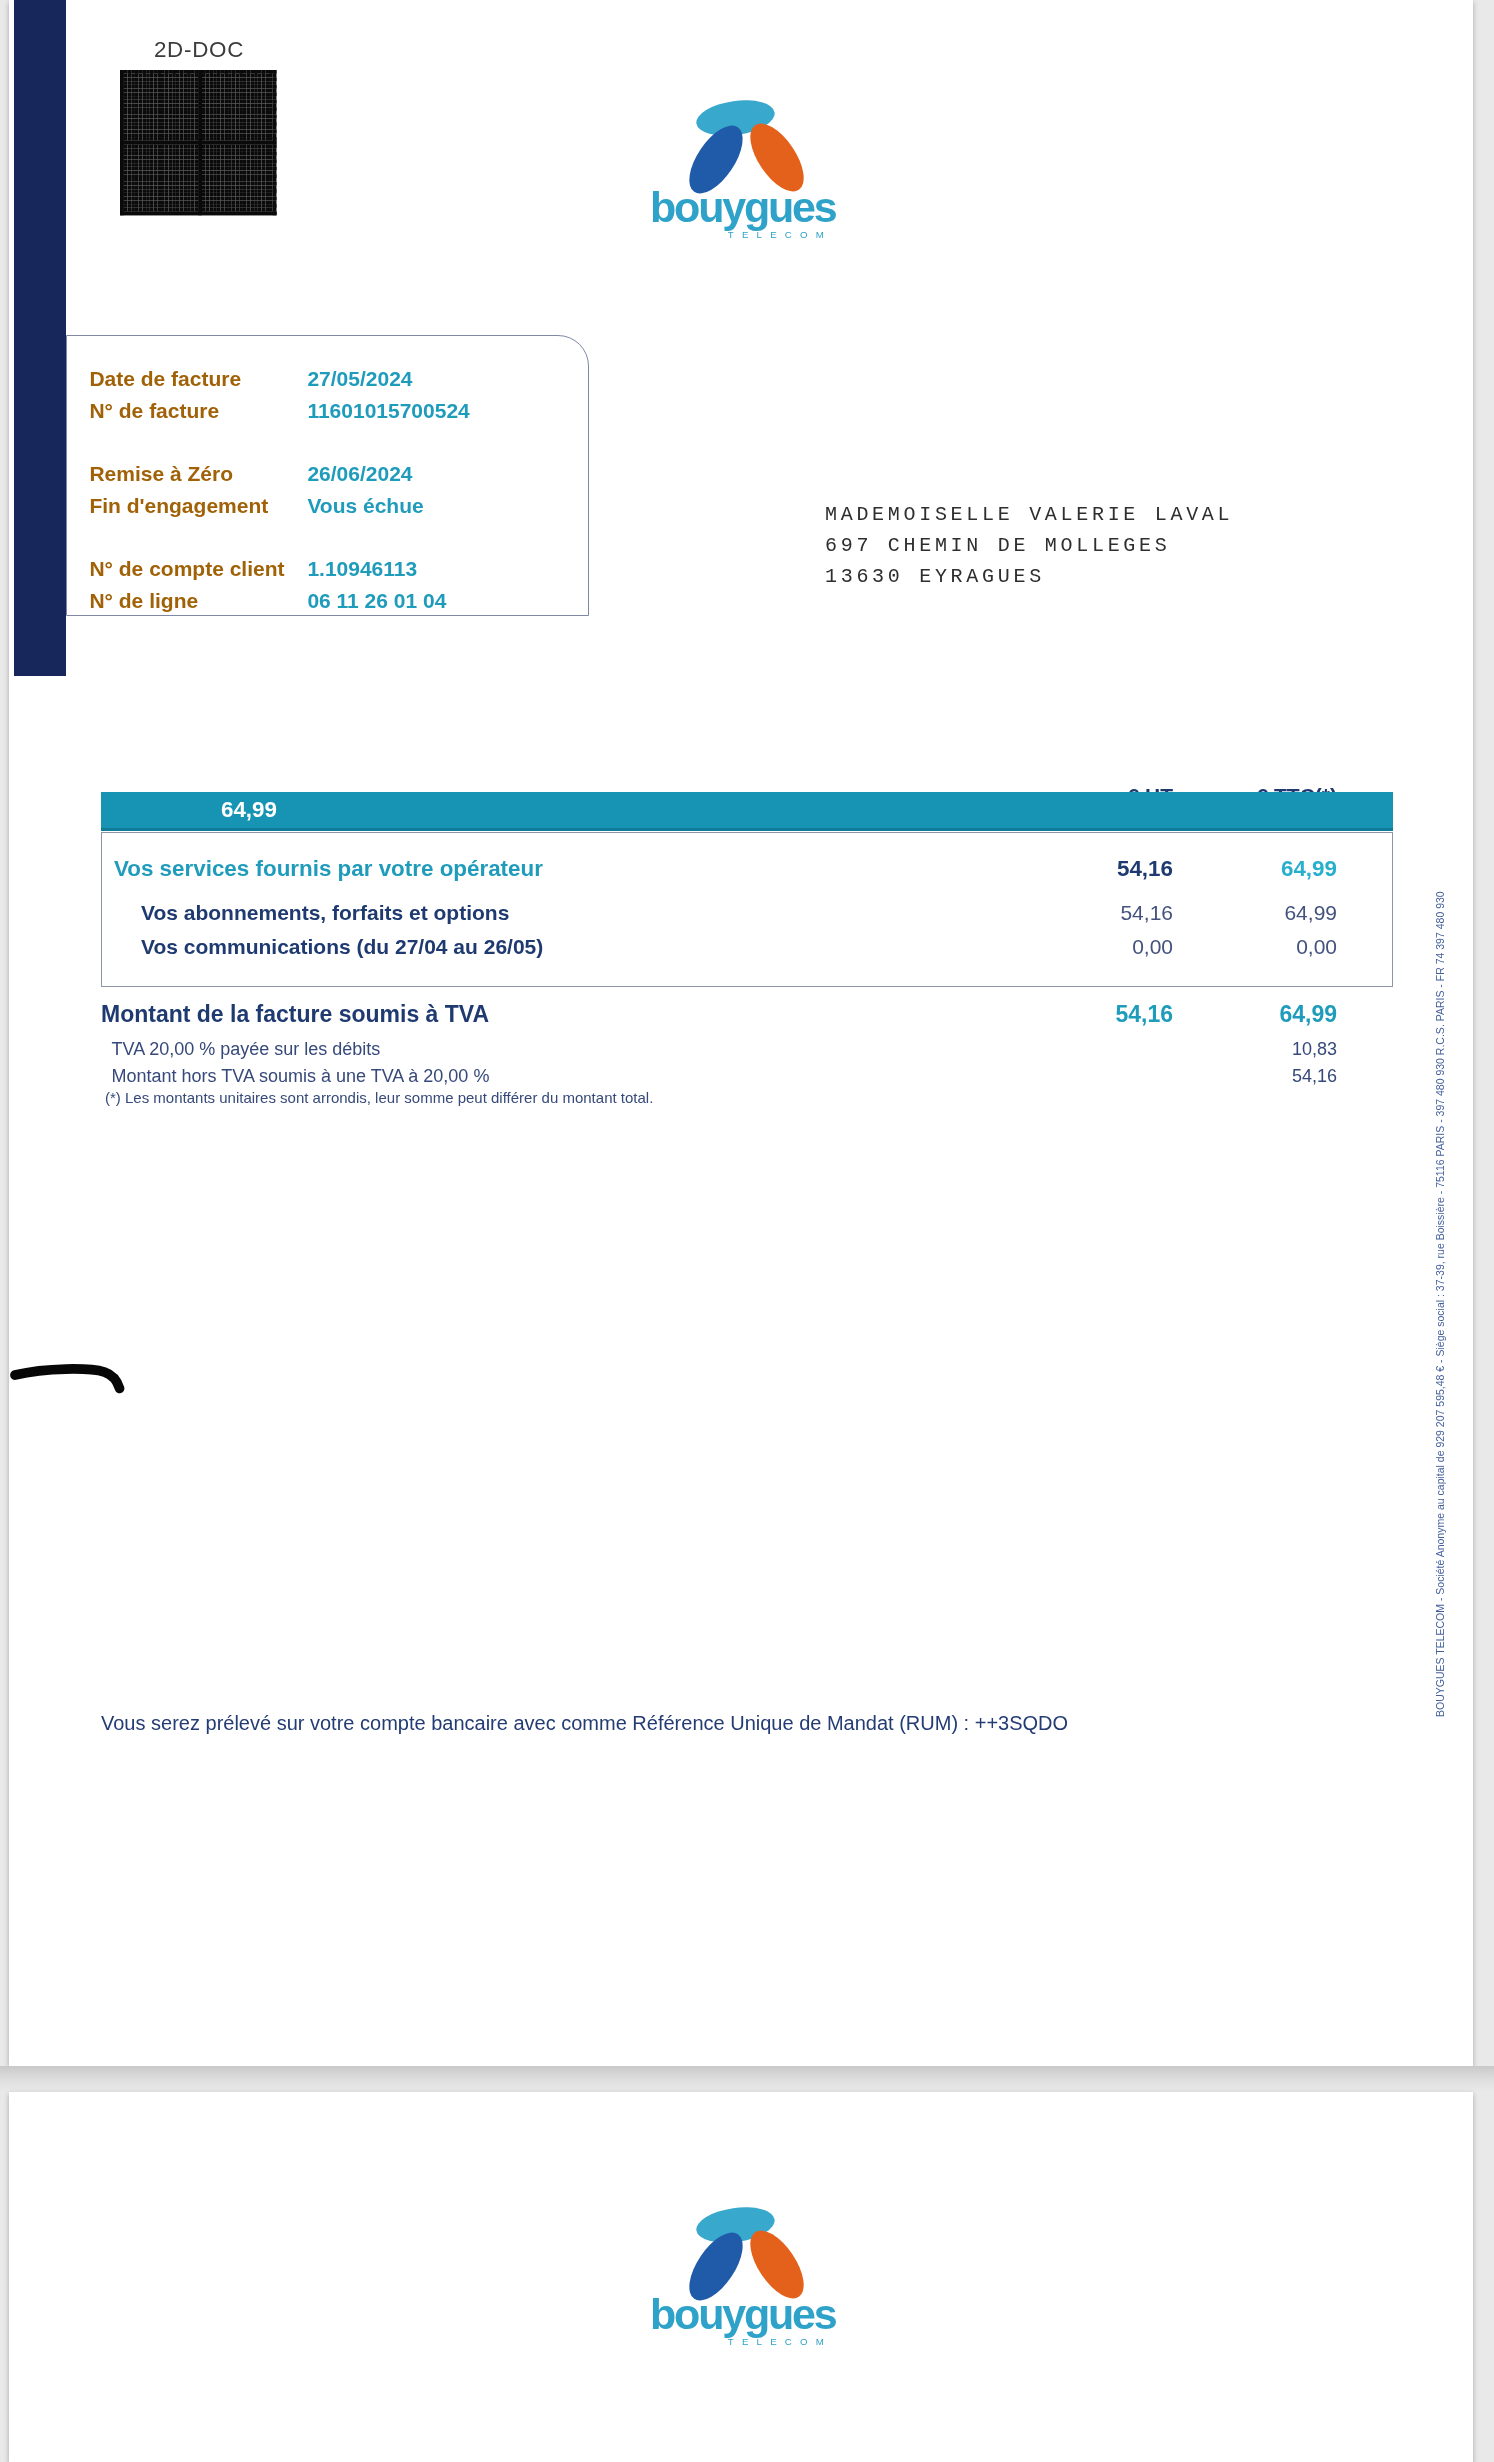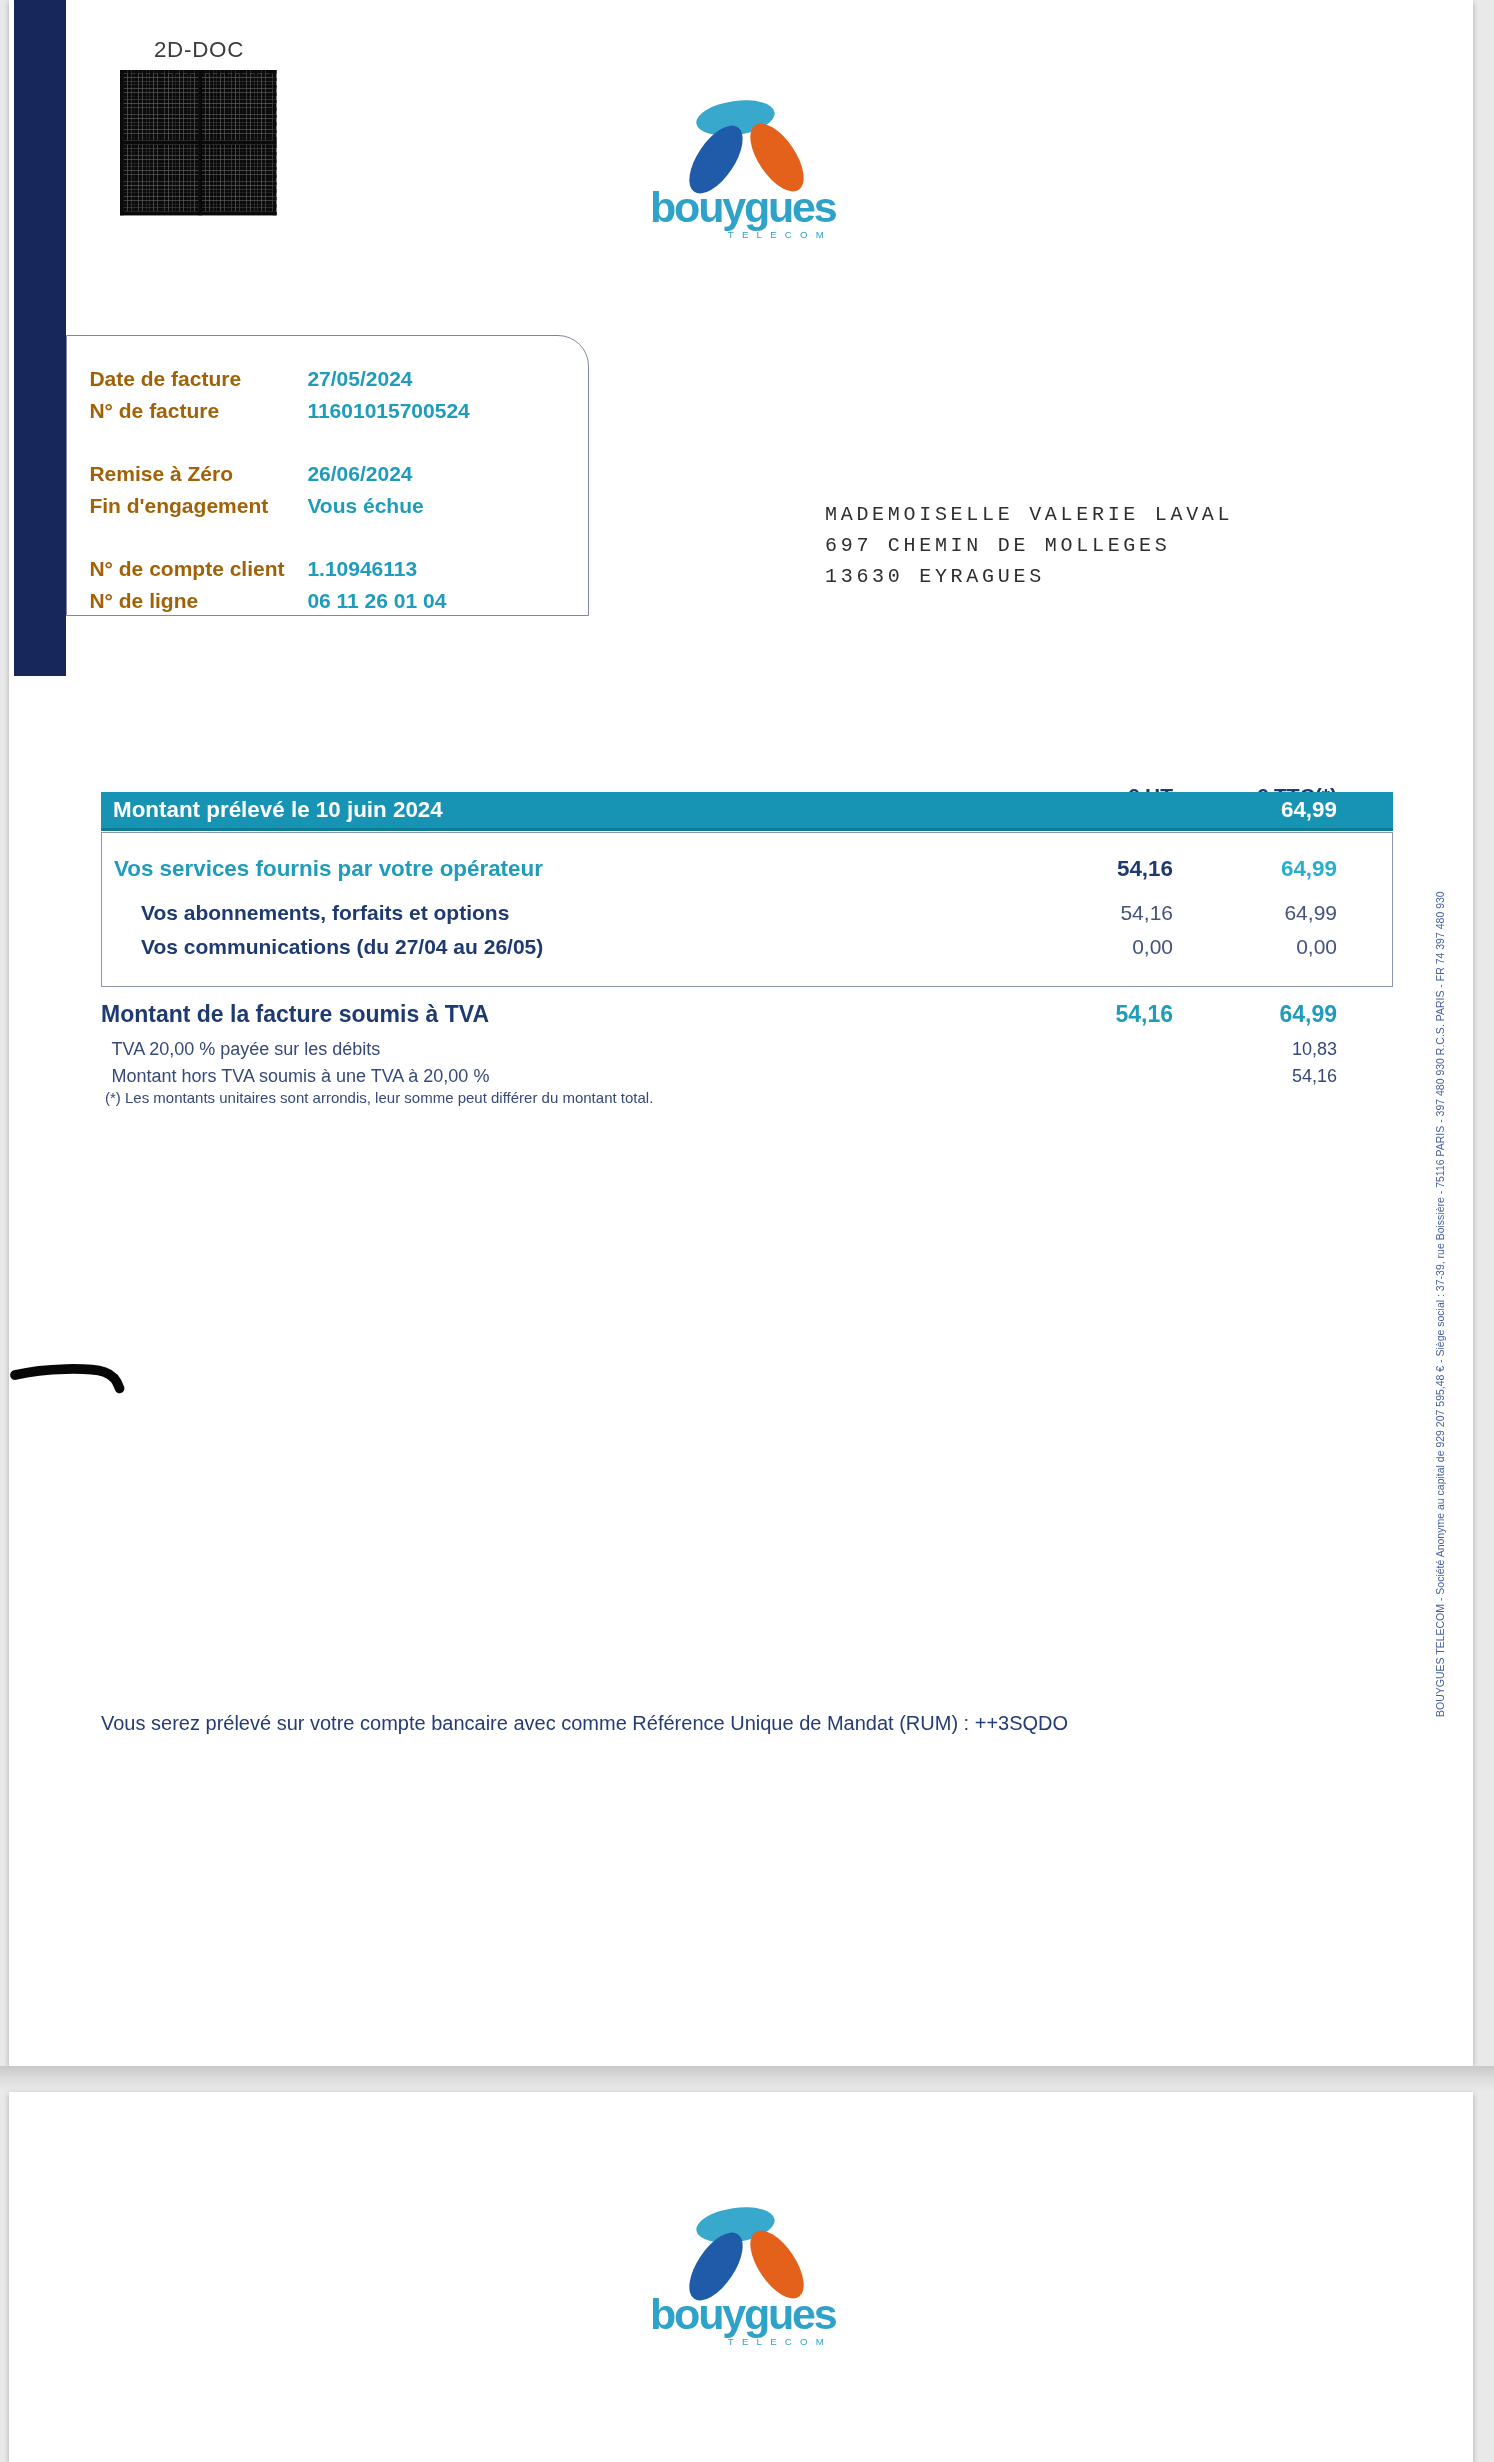--- a/index.html
+++ b/index.html
@@ -1837,21 +1837,20 @@
   </div>
 
 
   <div class="trow hdr-row">
     <span class="lbl"></span>
     <span class="ht">€ HT</span>
     <span class="ttc">€ TTC(*)</span>
   </div>
 
   <div class="debit-bar">
-    <span class="lbl">Montant prélevé le 10 juin 2024</span>
     <span class="ttc">64,99</span>
   </div>
 
   <div class="svc-box">
     <div class="svc-row svc-head">
       <span class="lbl">Vos services fournis par votre opérateur</span>
       <span class="ht">54,16</span>
       <span class="ttc">64,99</span>
     </div>
     <div class="svc-row svc-sub r1">

